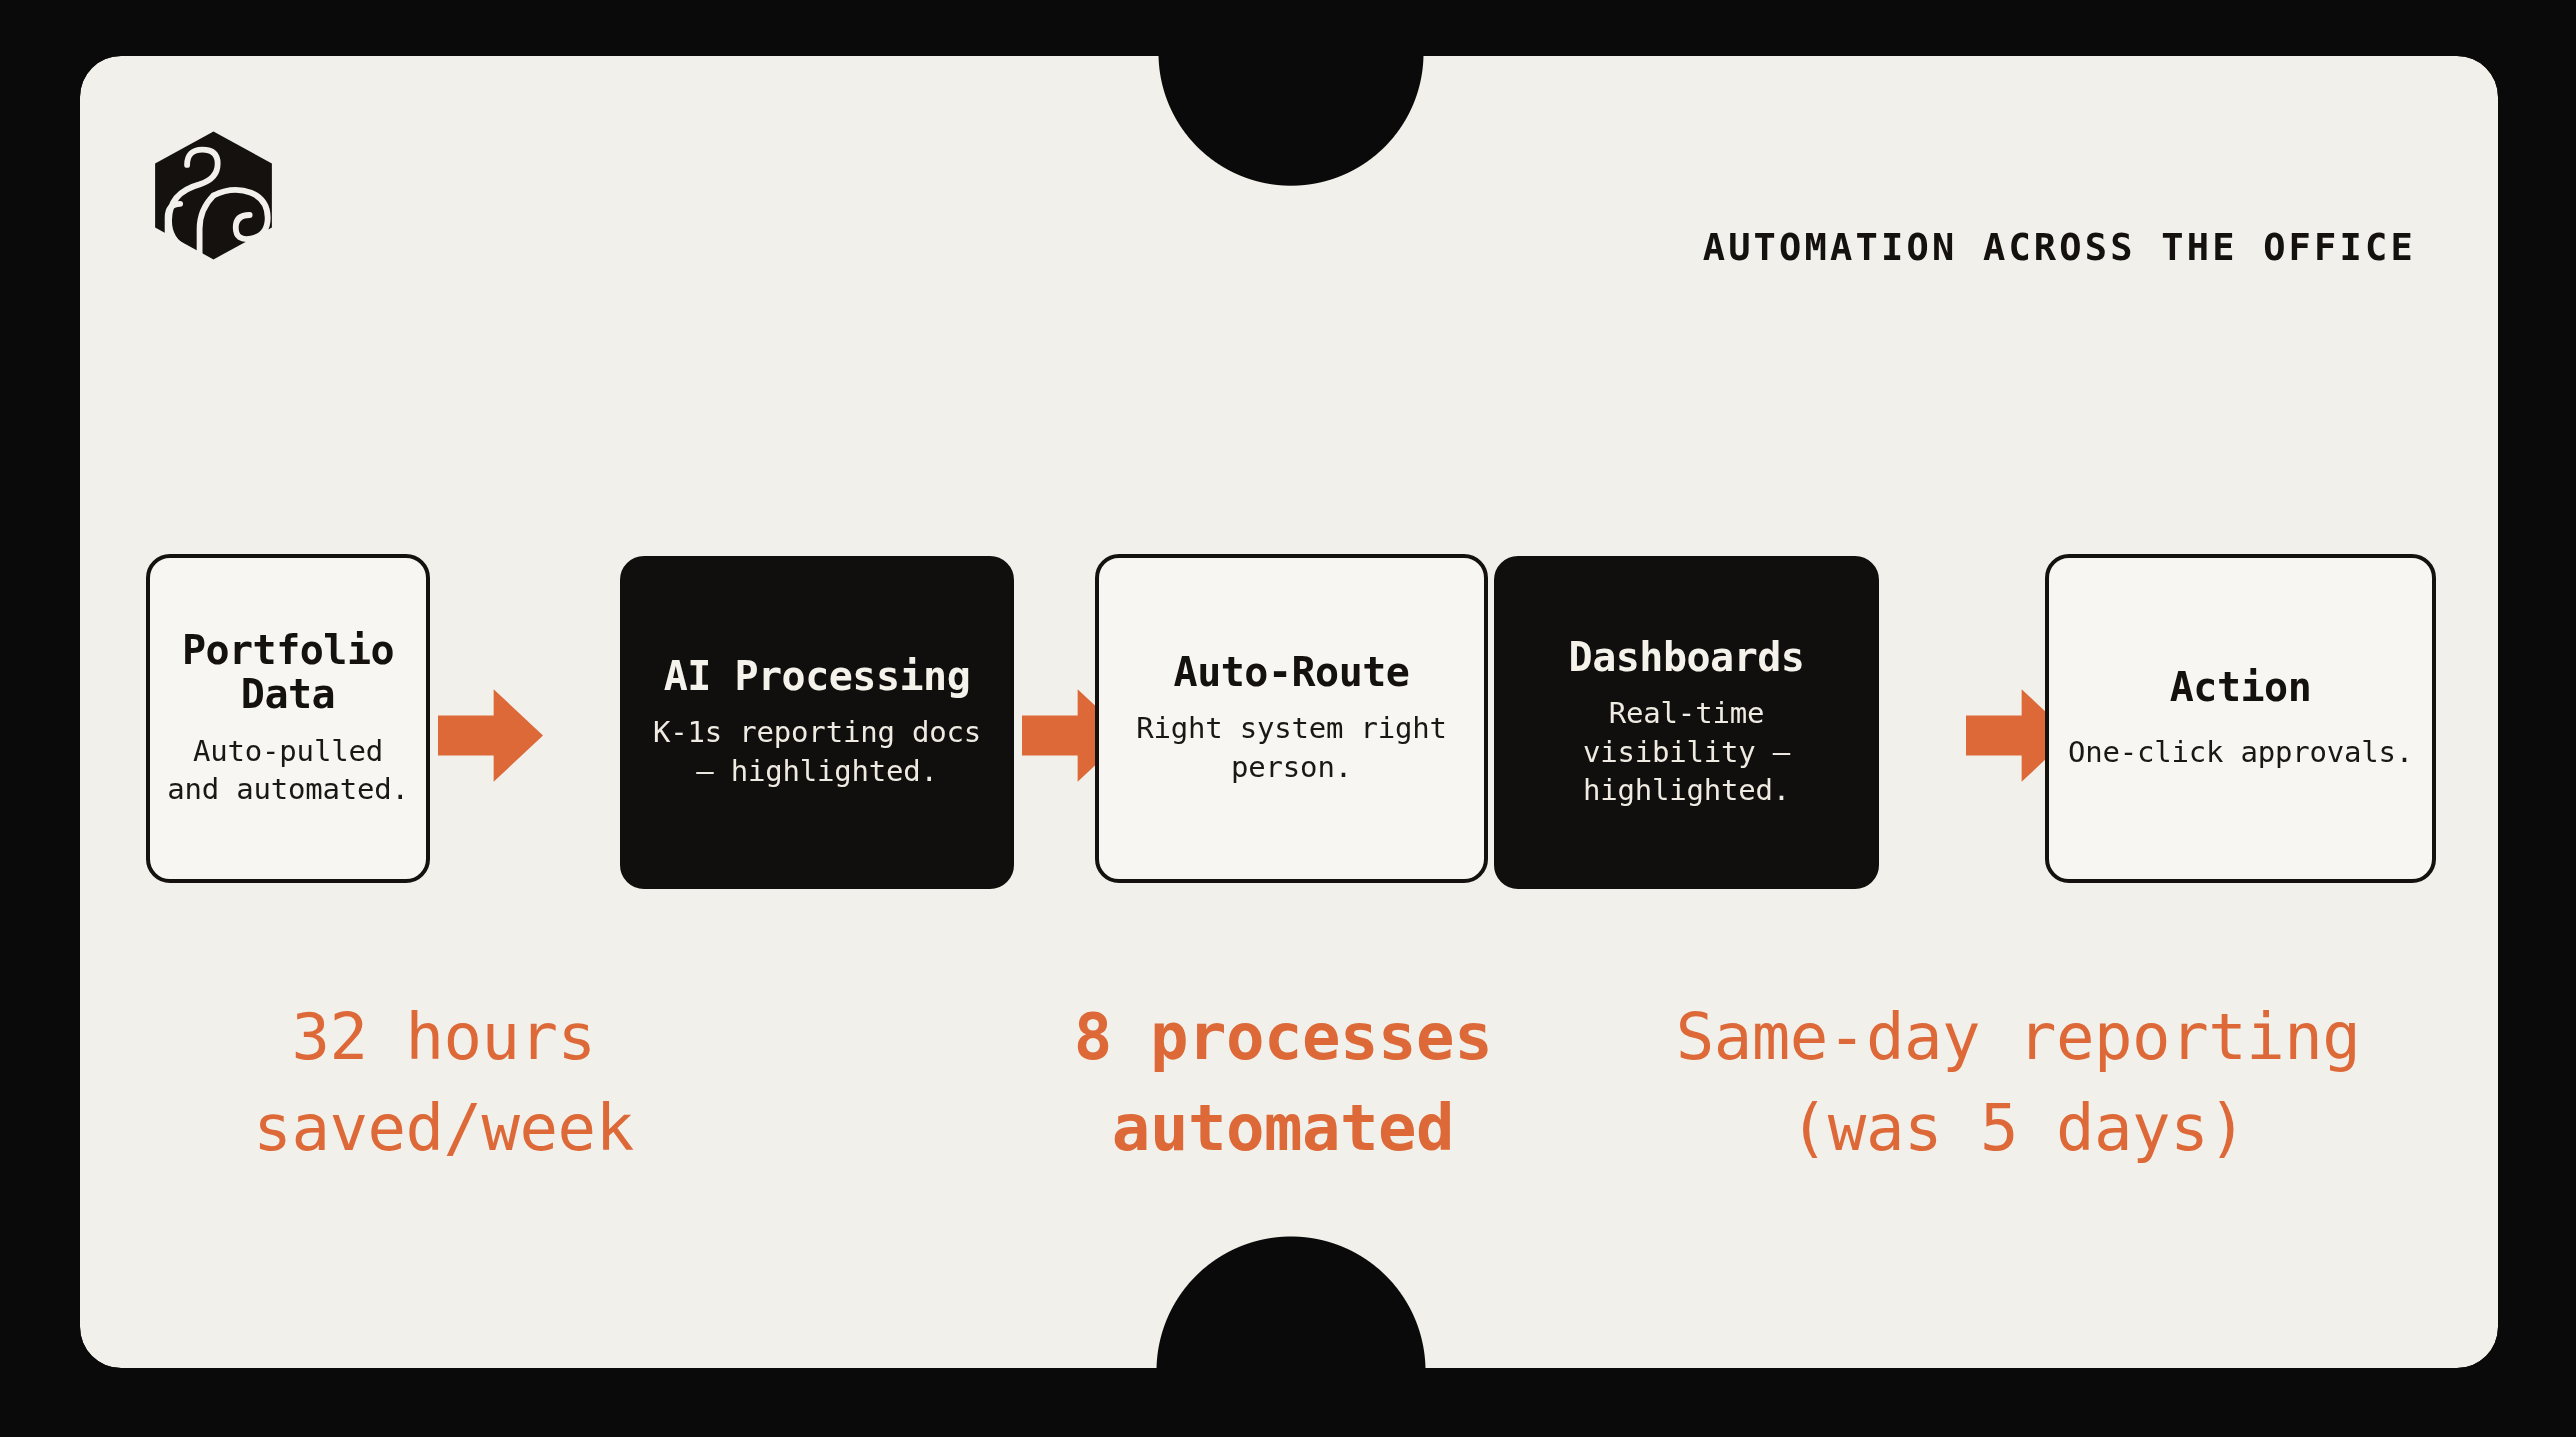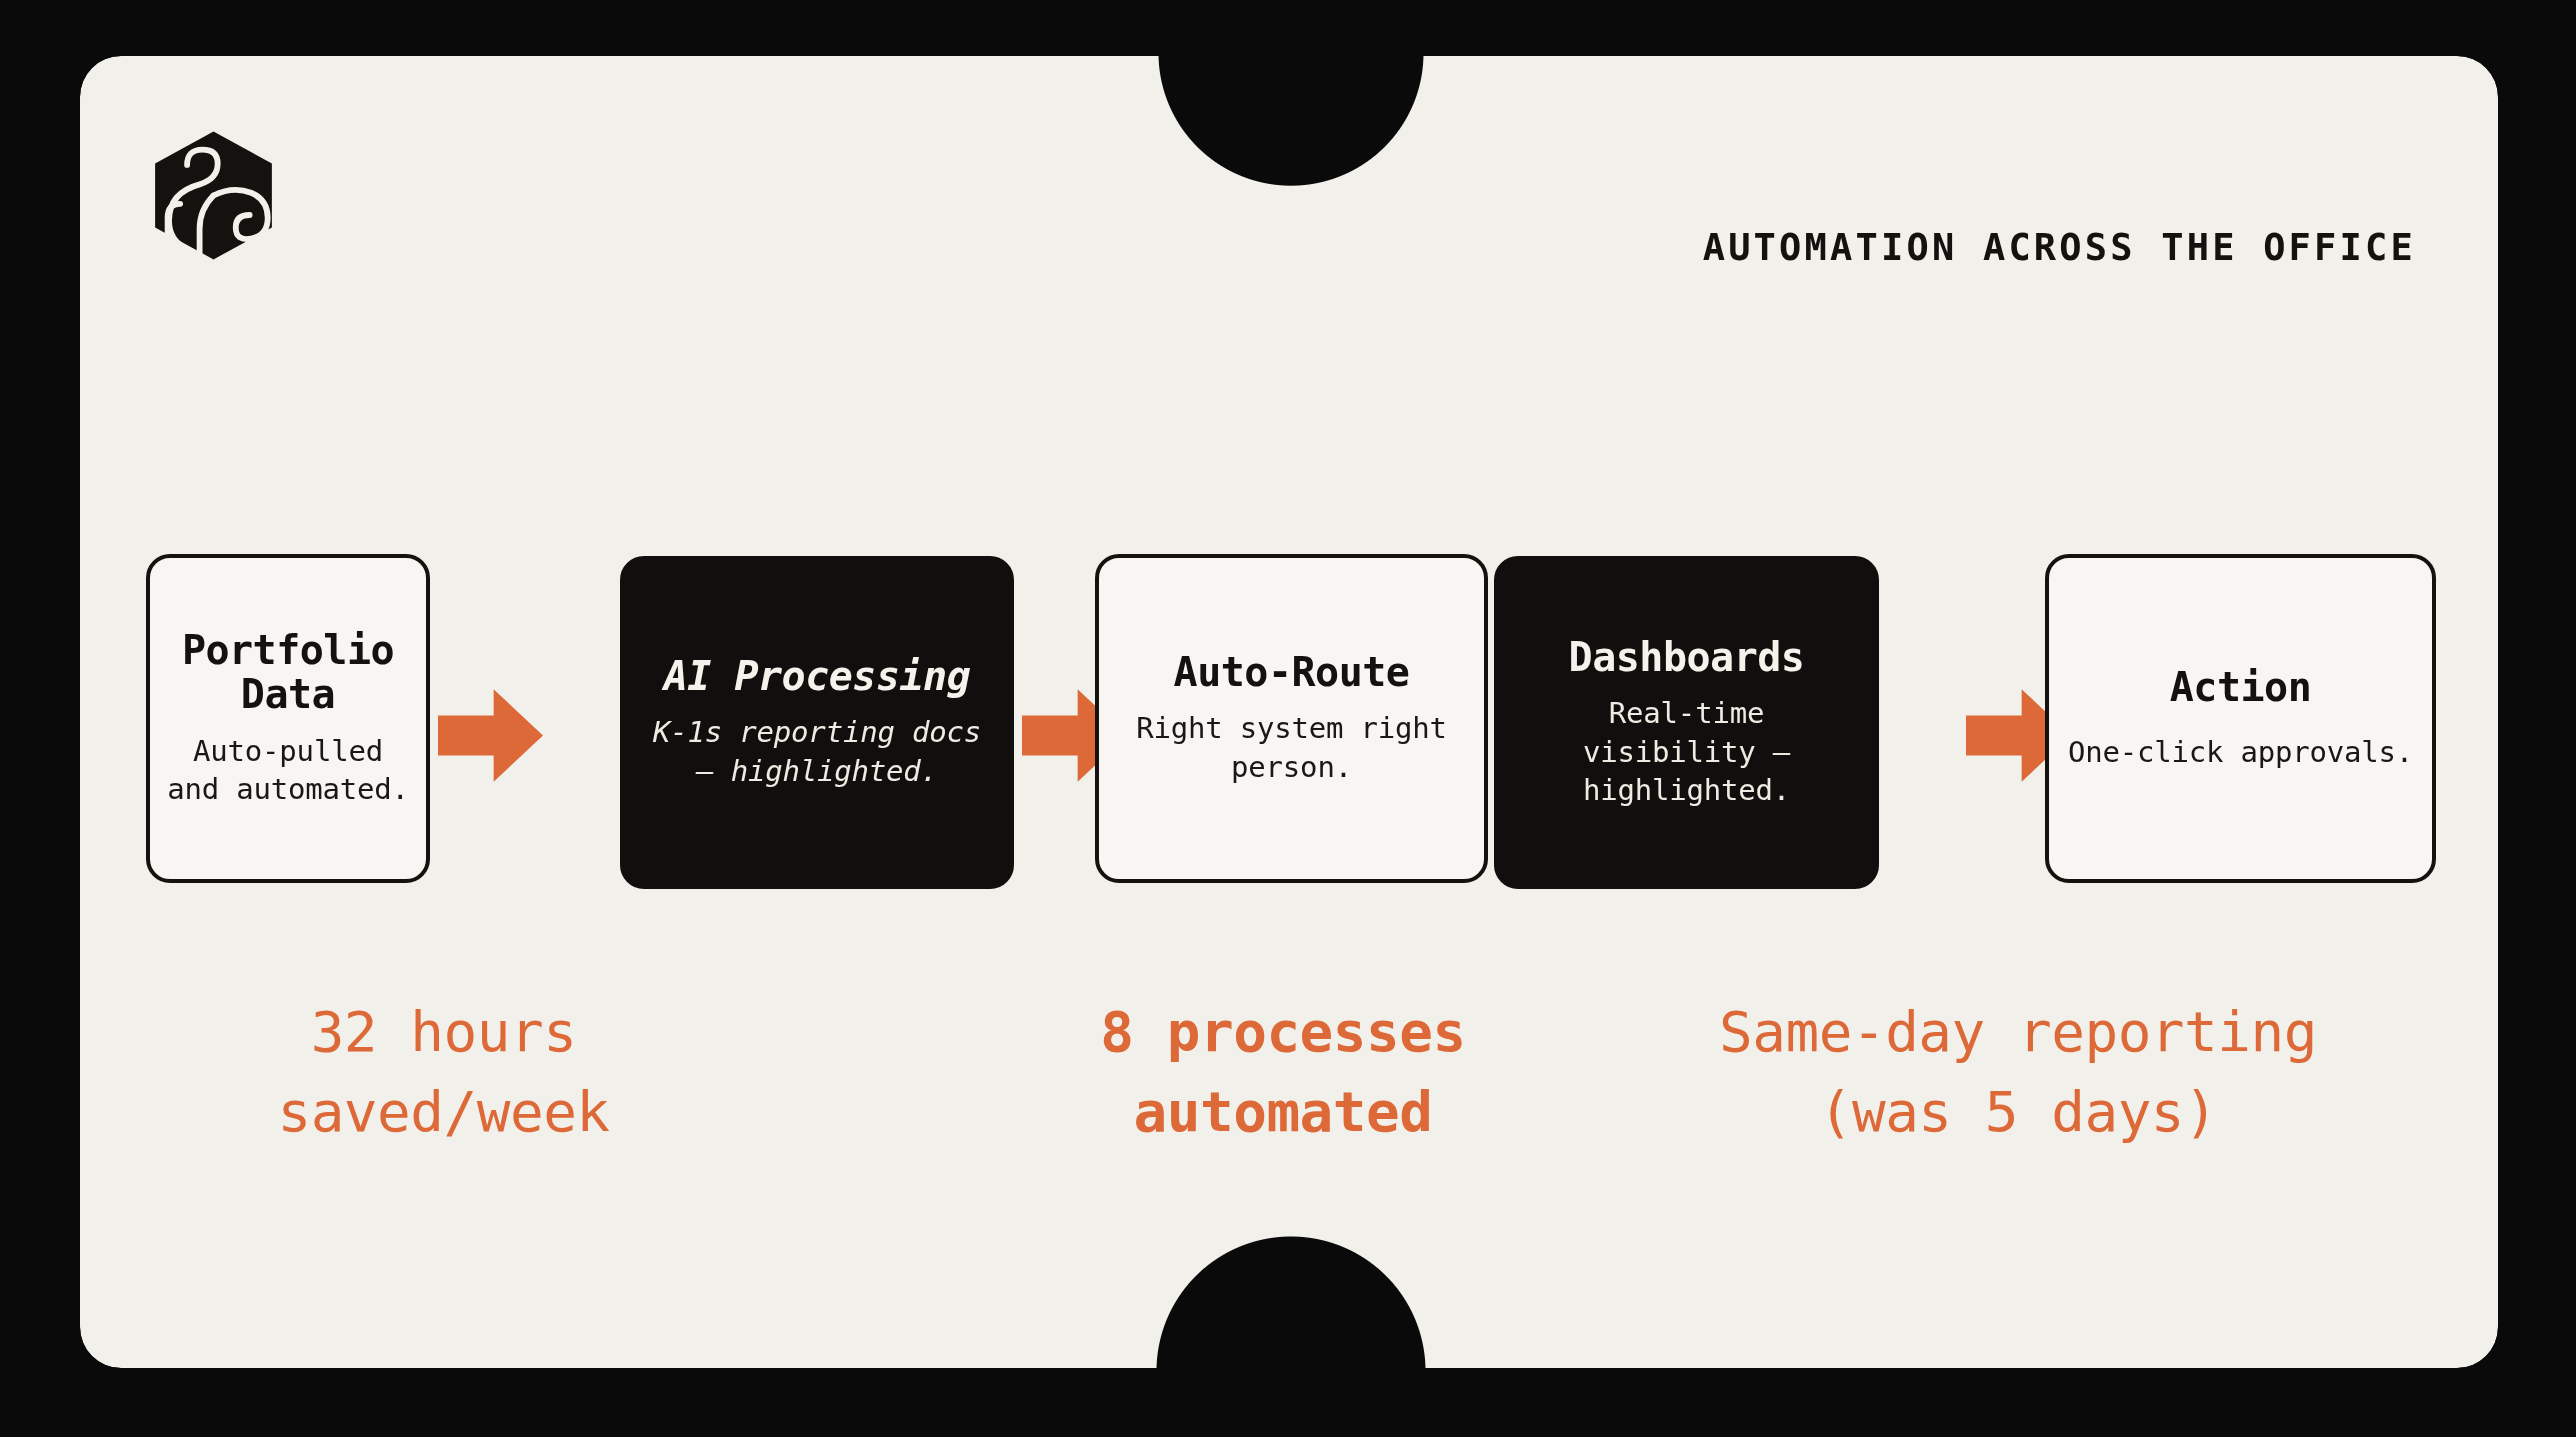--- a/index.html
+++ b/index.html
@@ -134,21 +134,21 @@
     top: 936px;
     width: 2418px;
     height: 197px;
   }
   .metric {
     position: absolute;
     top: 0;
     text-align: center;
     font-family: "DejaVu Sans Mono", monospace;
     font-weight: 400;
-    font-size: 56px;
+    font-size: 64px;
     line-height: 1.42;
     letter-spacing: -0.5px;
     color: #DD6938;
     white-space: pre-line;
   }
 </style>
 </head>
 <body>
 
 <div class="stage">
@@ -179,21 +179,21 @@
         <div class="ndesc">Auto-pulled and
 automated.</div>
       </div>
 
       <div class="arrow" style="left:358px;">
         <svg viewBox="0 0 100 100" xmlns="http://www.w3.org/2000/svg">
           <path d="M0 31 L53 31 L53 6 L100 50 L53 94 L53 69 L0 69 Z" fill="#DD6938"></path>
         </svg>
       </div>
 
-      <div class="node dark" style="left:540px; width:394px;font-style:italic;">
+      <div class="node dark" style="left:540px; width:394px;">
         <div class="ntitle">AI
 Processing</div>
         <div class="ndesc">K-1s reporting
 docs —
 highlighted.</div>
       </div>
 
       <div class="arrow" style="left:942px;">
         <svg viewBox="0 0 100 100" xmlns="http://www.w3.org/2000/svg">
           <path d="M0 31 L53 31 L53 6 L100 50 L53 94 L53 69 L0 69 Z" fill="#DD6938"></path>

